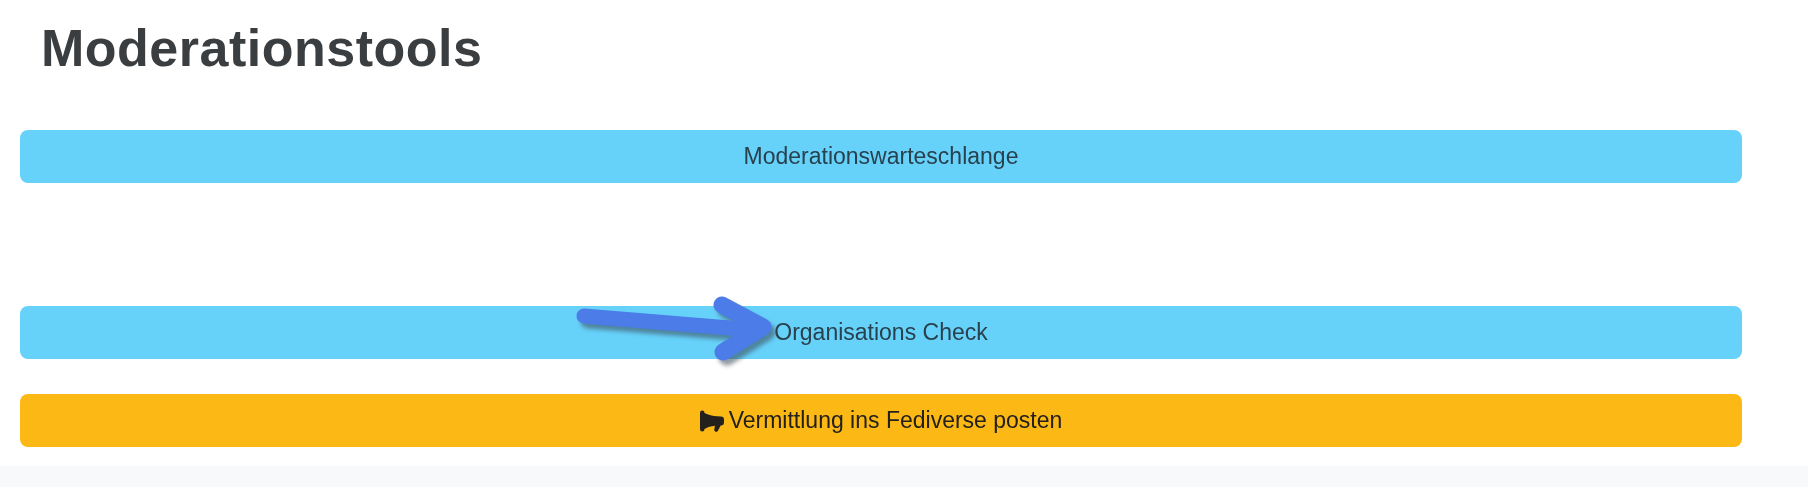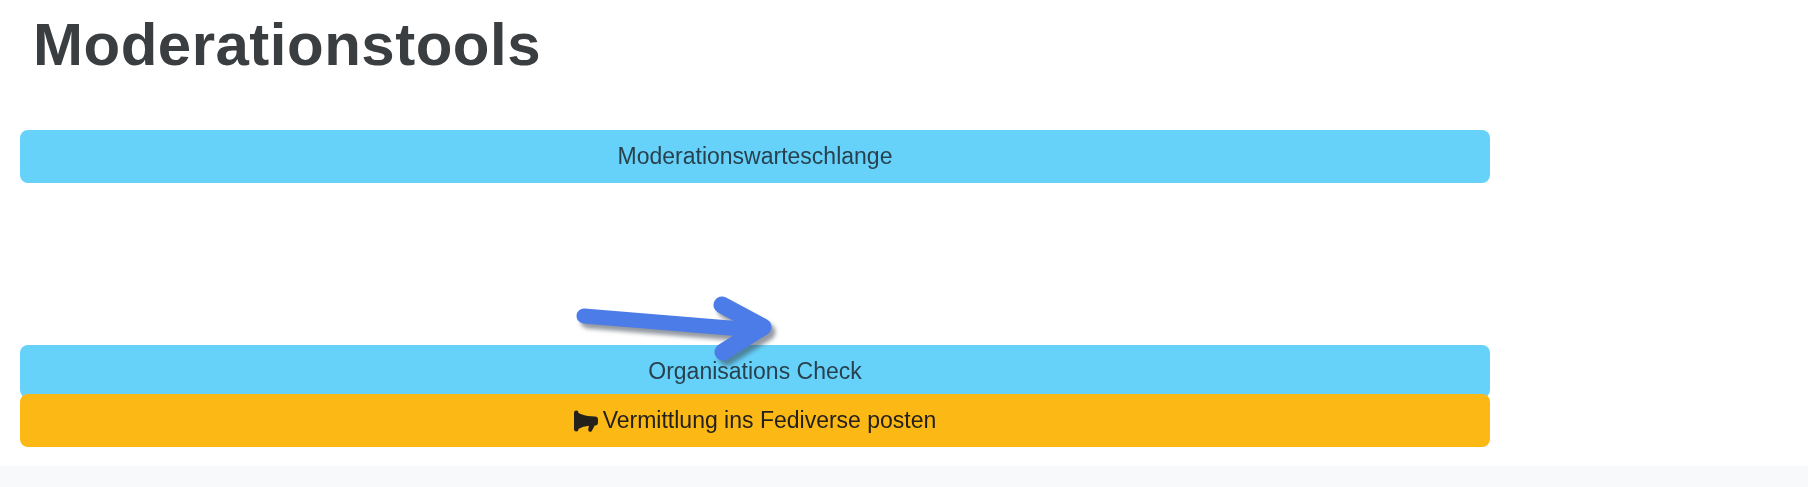--- a/index.html
+++ b/index.html
@@ -16,30 +16,30 @@
   }
   .page {
     position: absolute;
     inset: 0;
     background: var(--page-bg, #ffffff);
   }
   h1.page-title {
     position: absolute;
     left: 25px;
     top: 2px;
-    margin: 8px;
-    font-size: 60px;
+    margin: 16px;
+    font-size: 52px;
     font-weight: 700;
     letter-spacing: 0.5px;
     color: var(--heading-text, #3b3e40);
   }
   .btn {
     position: absolute;
     left: 20px;
-    width: 1470px;
+    width: 1722px;
     height: 53px;
     border: none;
     border-radius: 8px;
     font-family: inherit;
     font-size: 23px;
     line-height: 53px;
     text-align: center;
     padding: 0;
     cursor: pointer;
     display: flex;
@@ -50,21 +50,21 @@
     background: var(--info-bg, #66d2fa);
     color: var(--info-text, #29414e);
   }
   .btn-warning {
     background: var(--warning-bg, #fcb814);
     color: var(--warning-text, #24211c);
     gap: 5px;
   }
   #btn-1 { top: 130px; }
   #btn-2 { top: 218px; }
-  #btn-3 { top: 306px; margin-top: 39px; }
+  #btn-3 { top: 306px; }
   #btn-4 { top: 394px; }
   .megaphone-svg {
     width: 24px;
     height: 24px;
     transform: scaleX(-1);
     fill: currentColor;
     flex: 0 0 auto;
   }
   .annotation-arrow {
     position: absolute;

